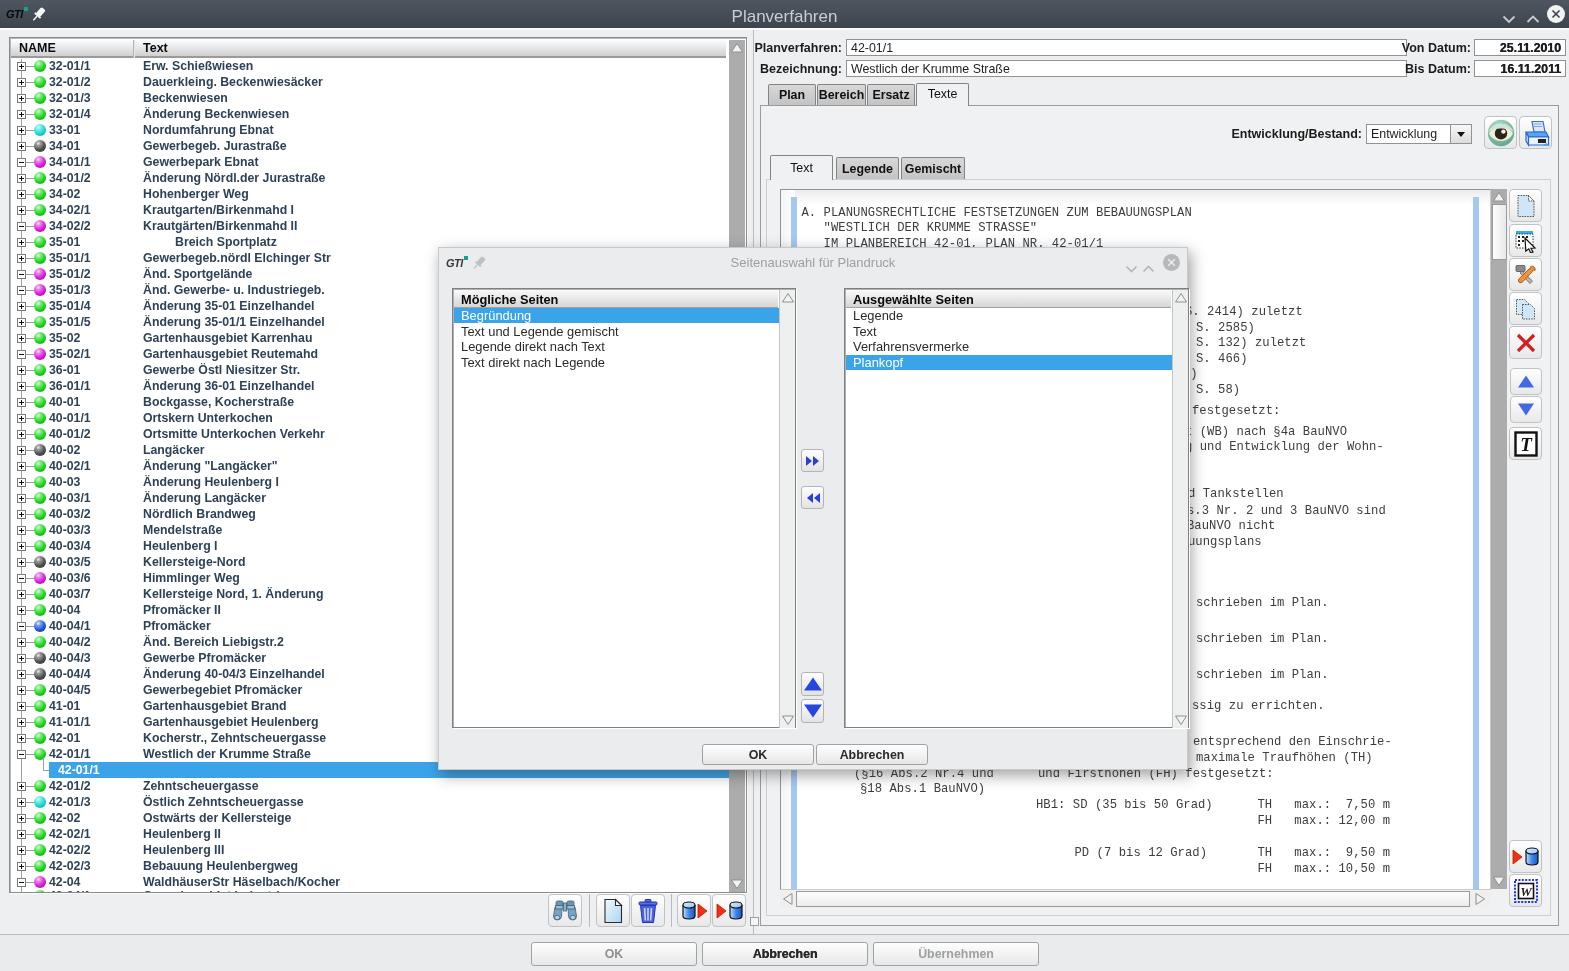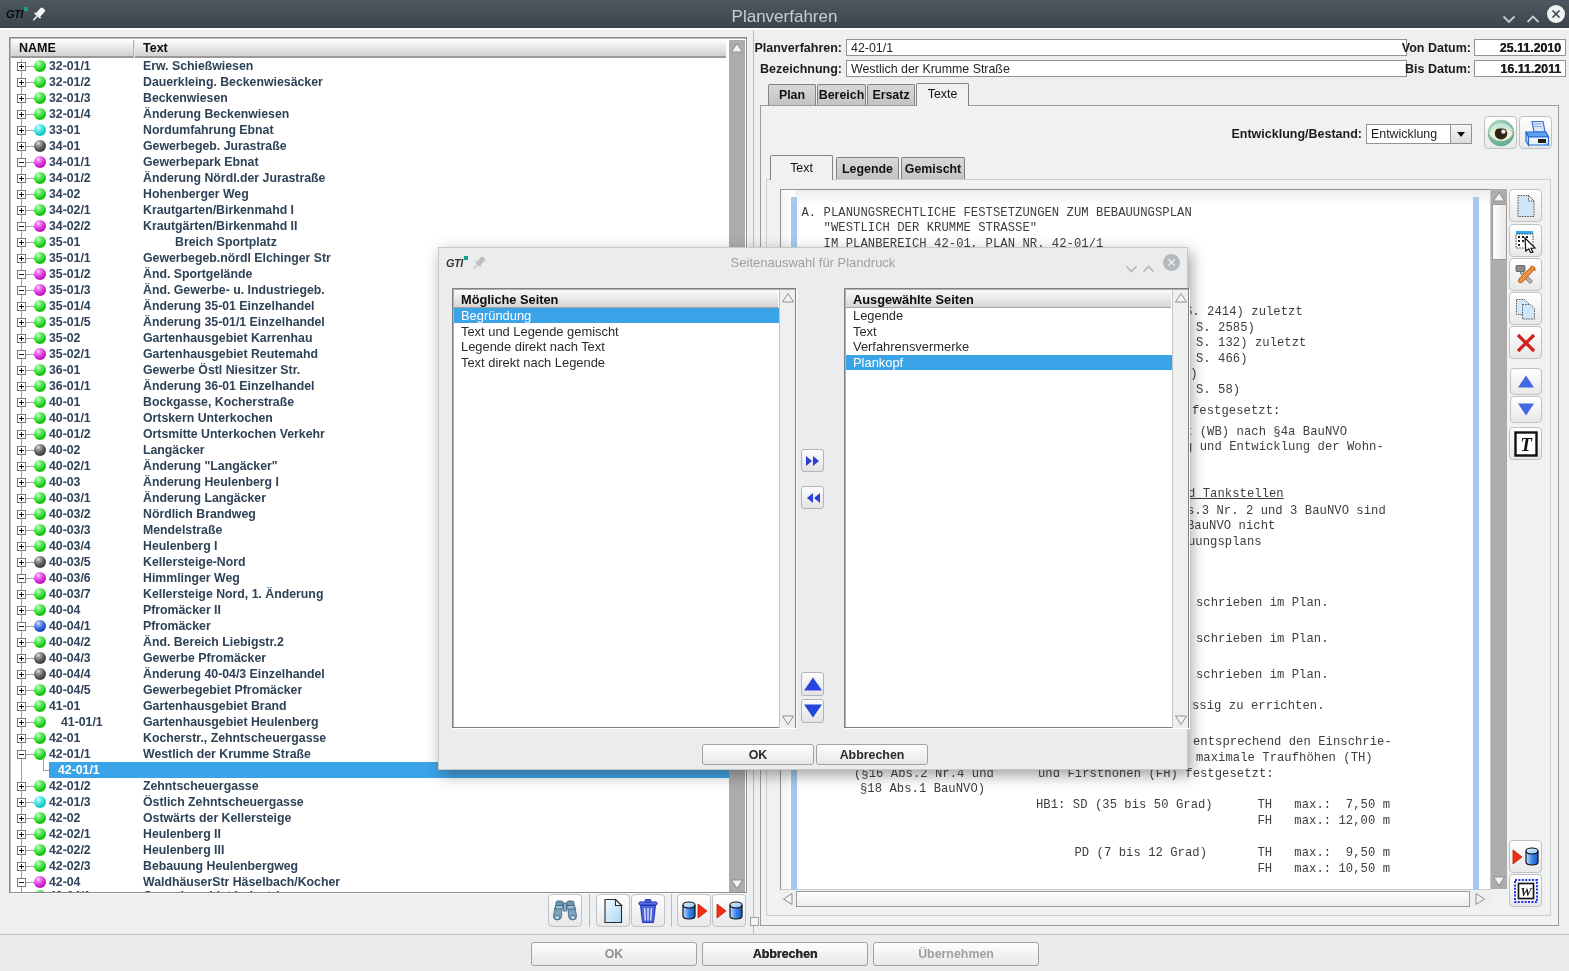--- a/index.html
+++ b/index.html
@@ -409,21 +409,21 @@
         </div>
 <div class="abs sph" style="left:33px;top:699px;background:radial-gradient(circle at 36% 28%, #eaffea 0%, #7df07d 20%, #2ad62a 52%, #0db50d 78%, #078807 96%)"></div>
 <div class="abs tcode" style="left:48px;top:697px;">41-01</div>
 <div class="abs ttext" style="left:142px;top:697px;">Gartenhausgebiet Brand</div>
 <div class="abs" style="left:21px;top:721px;width:12px;height:1px;background:#9aa0a4"></div>
 <div class="abs pbox" style="left:16px;top:716.5px;">
           <div class="ph"></div>
           <div class="pv"></div>
         </div>
 <div class="abs sph" style="left:33px;top:715px;background:radial-gradient(circle at 36% 28%, #eaffea 0%, #7df07d 20%, #2ad62a 52%, #0db50d 78%, #078807 96%)"></div>
-<div class="abs tcode" style="left:48px;top:713px;margin-left:12px;">41-01/1</div>
+<div class="abs tcode" style="left:48px;top:713px;">41-01/1</div>
 <div class="abs ttext" style="left:142px;top:713px;">Gartenhausgebiet Heulenberg</div>
 <div class="abs" style="left:21px;top:737px;width:12px;height:1px;background:#9aa0a4"></div>
 <div class="abs pbox" style="left:16px;top:732.5px;">
           <div class="ph"></div>
           <div class="pv"></div>
         </div>
 <div class="abs sph" style="left:33px;top:731px;background:radial-gradient(circle at 36% 28%, #eaffea 0%, #7df07d 20%, #2ad62a 52%, #0db50d 78%, #078807 96%)"></div>
 <div class="abs tcode" style="left:48px;top:729px;">42-01</div>
 <div class="abs ttext" style="left:142px;top:729px;">Kocherstr., Zehntscheuergasse</div>
 <div class="abs" style="left:21px;top:753px;width:12px;height:1px;background:#9aa0a4"></div>
@@ -582,21 +582,21 @@
 <div class="abs mono" style="left:801.5px;top:236.5px;">&nbsp;&nbsp;&nbsp;IM PLANBEREICH 42-01, PLAN NR. 42-01/1</div>
 <div class="abs mono" style="left:1185px;top:305.0px;">S. 2414) zuletzt</div>
 <div class="abs mono" style="left:1196px;top:320.6px;">S. 2585)</div>
 <div class="abs mono" style="left:1196px;top:336.2px;">S. 132) zuletzt</div>
 <div class="abs mono" style="left:1196px;top:351.8px;">S. 466)</div>
 <div class="abs mono" style="left:1183px;top:367.4px;">7)</div>
 <div class="abs mono" style="left:1196px;top:383.0px;">S. 58)</div>
 <div class="abs mono" style="left:1192px;top:404.1px;">festgesetzt:</div>
 <div class="abs mono" style="left:1185px;top:424.7px;">t (WB) nach §4a BauNVO</div>
 <div class="abs mono" style="left:1185px;top:440.3px;">g und Entwicklung der Wohn-</div>
-<div class="abs mono" style="left:1188px;top:487.3px;text-decoration:underline;">d Tankstellen</div>
+<div class="abs mono" style="left:1188px;top:487.3px;">d Tankstellen</div>
 <div class="abs mono" style="left:1187px;top:503.6px;">s.3 Nr. 2 und 3 BauNVO sind</div>
 <div class="abs mono" style="left:1187px;top:519.2px;">BauNVO nicht</div>
 <div class="abs mono" style="left:1188px;top:534.8px;">uungsplans</div>
 <div class="abs mono" style="left:1196px;top:595.5px;">schrieben im Plan.</div>
 <div class="abs mono" style="left:1196px;top:631.6px;">schrieben im Plan.</div>
 <div class="abs mono" style="left:1196px;top:667.7px;">schrieben im Plan.</div>
 <div class="abs mono" style="left:1192px;top:699.2px;">ssig zu errichten.</div>
 <div class="abs mono" style="left:1193px;top:735.3px;">entsprechend den Einschrie-</div>
 <div class="abs mono" style="left:1196px;top:751.3px;">maximale Traufhöhen (TH)</div>
 <div class="abs mono" style="left:854px;top:767.3px;">(§16 Abs.2 Nr.4 und</div>

